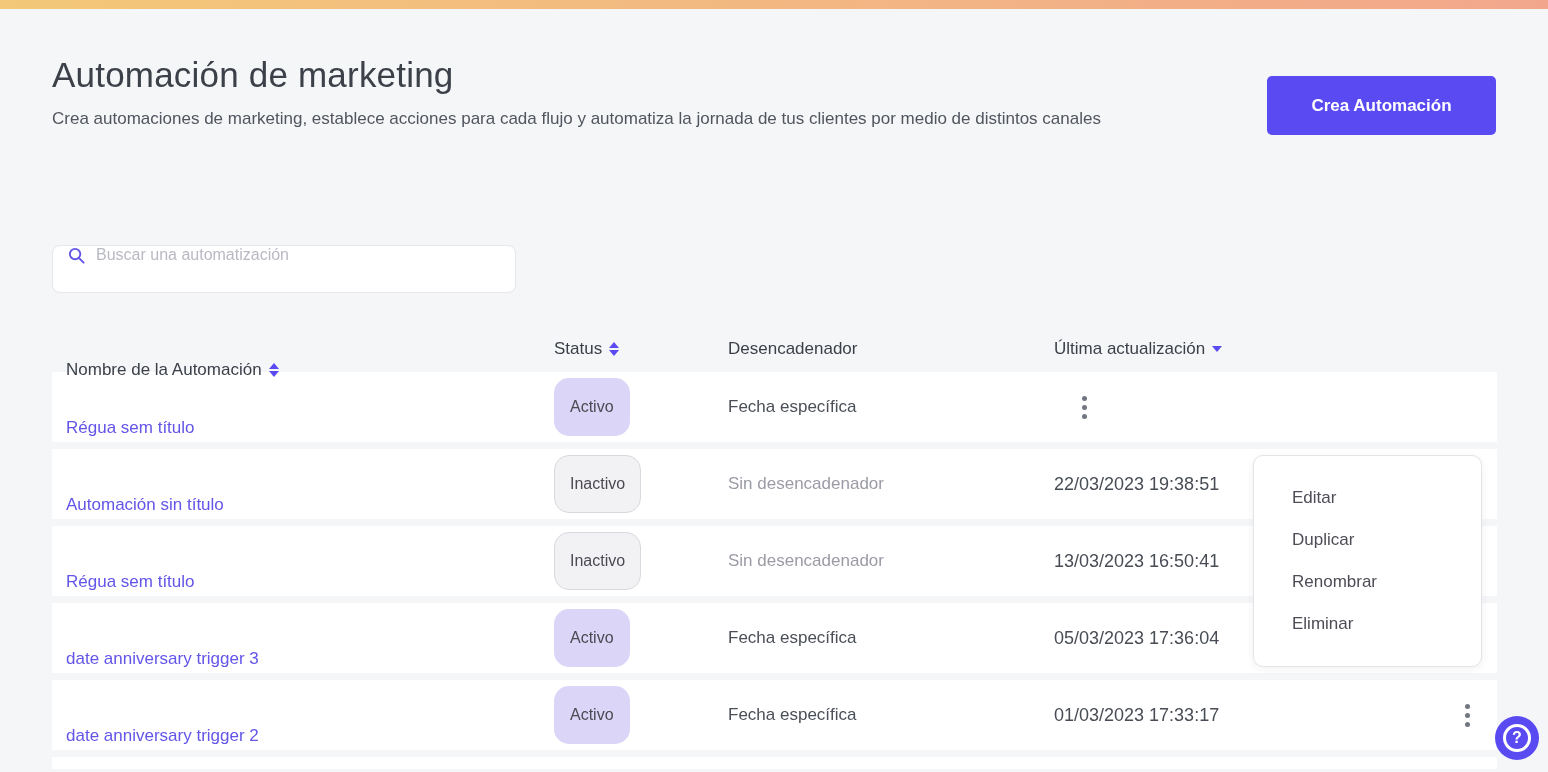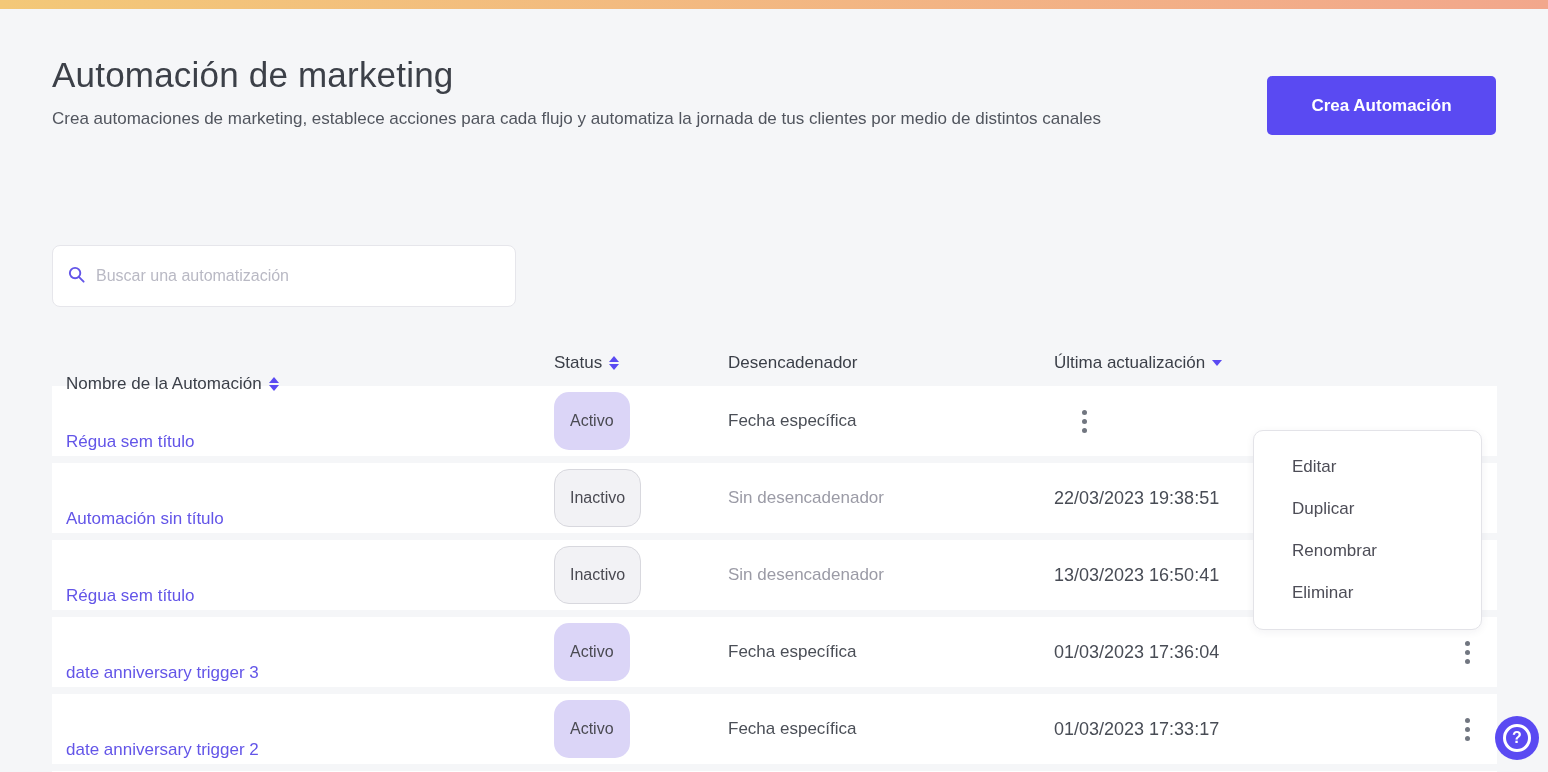--- a/index.html
+++ b/index.html
@@ -32,25 +32,25 @@
     background: #5a4af2; color: #ffffff;
     border: none; border-radius: 5px;
     width: 229px; height: 59px;
     font-size: 17px; font-weight: 700;
     font-family: "Liberation Sans", sans-serif;
     cursor: pointer;
   }
 
   .search-wrap {
     margin: 110px 0 0 52px;
-    width: 464px; height: 62px;
+    width: 464px; height: 48px;
     background: #ffffff;
     border: 1px solid #e6e6eb;
     border-radius: 8px;
-    display: flex; align-items: center;
+    display: flex; align-items: flex-start;
     padding: 0 14px;
   }
   .search-wrap svg { flex: 0 0 auto; }
   .search-input {
     border: none; outline: none; background: transparent;
     margin-left: 10px; width: 100%;
     font-size: 16px; color: #4b4f57;
     font-family: "Liberation Sans", sans-serif;
   }
   .search-input::placeholder { color: #b9b9c4; }
@@ -86,27 +86,27 @@
   .trigger-text { font-size: 17px; color: #4b4f57; }
   .trigger-text.muted { color: #9b9ba6; }
   .updated-text { font-size: 18px; color: #484c55; }
 
   .kebab { display: inline-flex; flex-direction: column; gap: 4px; cursor: pointer; padding: 4px; }
   .kebab i { width: 5px; height: 5px; border-radius: 50%; background: #717680; }
 
   .partial-row { background: #ffffff; height: 12px; width: 1445px; margin-left: 52px; }
 
   .context-menu {
-    position: absolute; left: 1253px; top: 430px;
+    position: absolute; left: 1253px; top: 455px;
     width: 229px;
     background: #ffffff;
     border: 1px solid #e3e3e8;
     border-radius: 10px;
     box-shadow: 0 2px 8px rgba(40,40,60,0.06);
-    padding: 15px 0;
+    padding: 21px 0;
     z-index: 10;
   }
   .context-menu .item {
     padding: 11px 0 11px 38px;
     font-size: 17px; color: #4d4d57;
     cursor: pointer;
   }
 
   .help-fab {
     position: absolute; left: 1495px; top: 716px;
@@ -210,21 +210,21 @@
             <i></i>
             <i></i>
           </span>
         </div>
     </div>
 
     <div class="row">
       <div class="col-name"><a href="#" class="row-name">date anniversary trigger 3</a></div>
       <div class="col-status"><span class="badge active">Activo</span></div>
       <div class="col-trigger"><span class="trigger-text normal">Fecha específica</span></div>
-      <div class="col-updated"><span class="updated-text">01/03/2023 17:36:04</span></div>
+      <div class="col-updated"><span class="updated-text">05/03/2023 17:36:04</span></div>
       <div class="col-actions">
           <span class="kebab">
             <i></i>
             <i></i>
             <i></i>
           </span>
         </div>
     </div>
 
     <div class="row">

